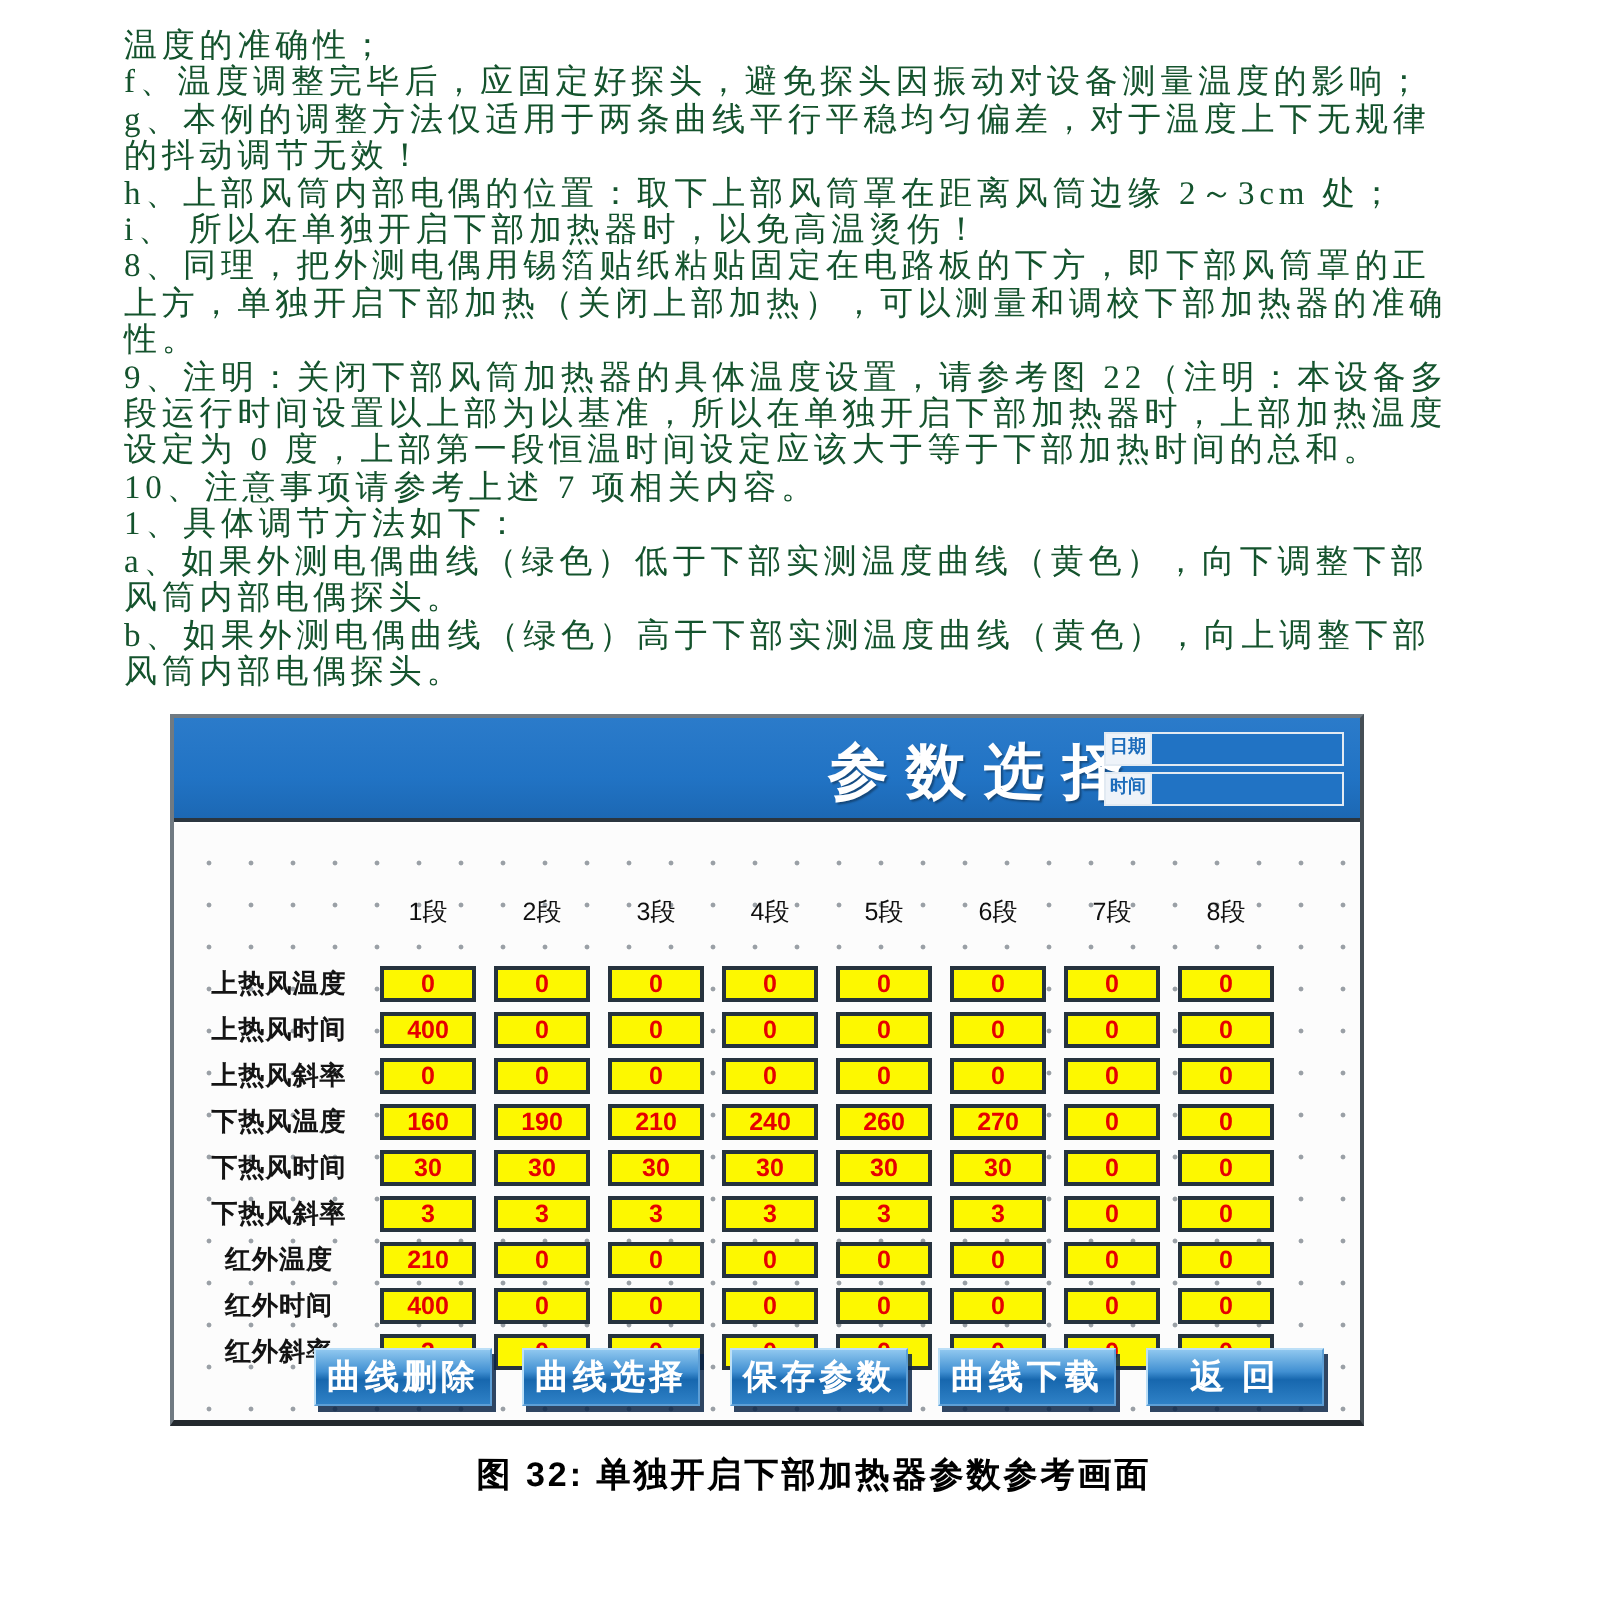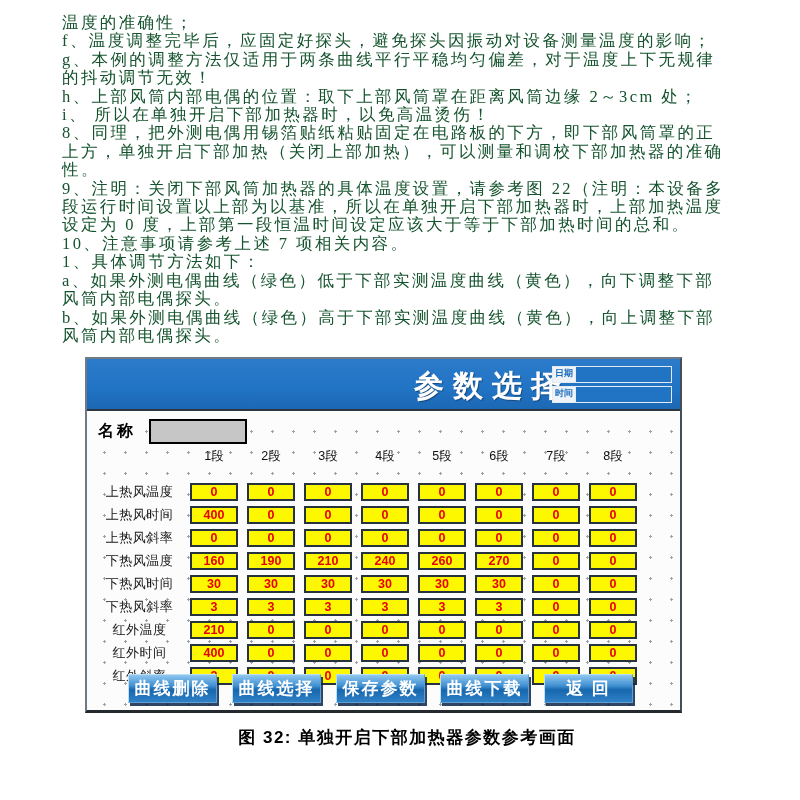--- a/index.html
+++ b/index.html
@@ -55,31 +55,31 @@
   }
   .name-row{position:absolute;left:0;top:4px;height:30px;display:flex;align-items:center;}
   .name-label{margin-left:11px;font-size:16px;font-weight:bold;letter-spacing:3px;}
   .name-box{margin-left:13px;width:94px;height:21px;background:#c6c6c6;border:2px solid #000;}
   .grid{position:absolute;left:0;top:36px;right:0;}
   .col-head-row{display:flex;height:15px;padding-left:103px;margin-bottom:17px;}
   .col-head{width:48px;margin-right:9px;text-align:center;font-size:12.5px;color:#101010;}
   .grid-row{display:flex;align-items:center;height:23px;}
   .row-label{
     width:95px;margin-left:5px;text-align:center;
-    font-size:13px;font-weight:400;color:#141414;letter-spacing:0.5px;white-space:nowrap;
+    font-size:13px;font-weight:700;color:#141414;letter-spacing:0.5px;white-space:nowrap;
   }
   .cells{display:flex;padding-left:3px;}
   .cell{
     box-sizing:border-box;width:48px;height:18px;margin-right:9px;
     border:2px solid #26333e;background:#fdf800;
     color:#e60000;font-weight:bold;font-size:12.5px;text-align:center;line-height:14px;
   }
   .button-row{
     position:absolute;left:0;bottom:7px;width:100%;box-sizing:border-box;
-    display:flex;padding-left:41px;
+    display:flex;padding-left:70px;
   }
   .hmi-button{
     width:89px;height:29px;margin-right:15px;box-sizing:border-box;
     background:linear-gradient(180deg,#8fc7ef 0%,#4190d2 40%,#1767ae 55%,#2f81c6 100%);
     border:1px solid #5d9fd6;border-top-color:#bcdff7;border-left-color:#bcdff7;
     box-shadow:2px 3px 0 rgba(11,37,70,0.85);
     color:#fff;font-weight:bold;font-size:17px;letter-spacing:2px;
     text-align:center;line-height:27px;white-space:nowrap;cursor:pointer;
   }
 </style>
@@ -116,24 +116,20 @@
         <span class="dt-field"></span>
       </div>
       <div class="dt-row">
         <span class="dt-label">时间</span>
         <span class="dt-field"></span>
       </div>
     </div>
   </div>
 
   <div class="hmi-body">
-    <div class="name-row">
-      <span class="name-label">名称</span>
-      <span class="name-box"></span>
-    </div>
 
     <div class="grid">
       <div class="col-head-row">
         <div class="col-head">1段</div>
         <div class="col-head">2段</div>
         <div class="col-head">3段</div>
         <div class="col-head">4段</div>
         <div class="col-head">5段</div>
         <div class="col-head">6段</div>
         <div class="col-head">7段</div>

